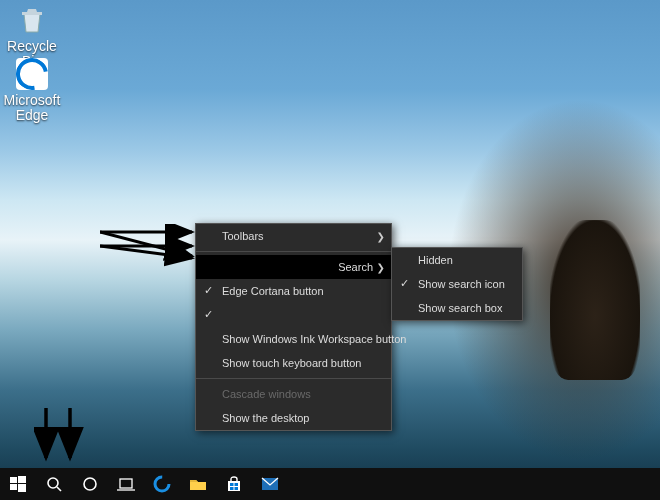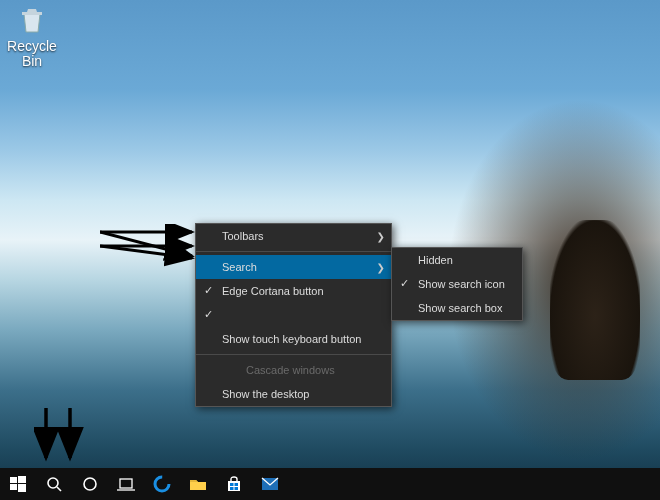--- a/index.html
+++ b/index.html
@@ -19,22 +19,22 @@
   .edge-ico{width:32px;height:32px;border-radius:4px;background:#fff;display:flex;align-items:center;justify-content:center;}
   .edge-ico .e{width:24px;height:24px;border:4px solid #0078d7;border-radius:50%;border-right-color:transparent;transform:rotate(35deg);}
   
   .taskbar{position:absolute;left:0;right:0;bottom:0;height:32px;background:#101010;display:flex;align-items:center;}
   .tb{width:36px;height:32px;display:flex;align-items:center;justify-content:center;}
   .tb svg{display:block;}
   
   .menu{position:absolute;background:#2b2b2b;border:1px solid #555;box-shadow:2px 2px 8px rgba(0,0,0,.6);color:#ddd;}
   .menu .row{height:24px;display:flex;align-items:center;padding:0 18px 0 26px;position:relative;white-space:nowrap;}
   .menu .row.sep{height:0;border-top:1px solid #4a4a4a;margin:3px 0;padding:0;}
-  .menu .row.dis{color:#6a6a6a;margin-left:24px;}
-  .menu .row.hl{background:#0369a1;}
+  .menu .row.dis{color:#6a6a6a;}
+  .menu .row.hl{background:#000000;justify-content:flex-end;}
   .menu .row .chk{position:absolute;left:8px;top:5px;}
   .menu .row .arw{position:absolute;right:6px;top:7px;}
   .menu1{left:195px;top:223px;width:195px;}
   .menu2{left:391px;top:247px;width:130px;}
   
   .ann{position:absolute;pointer-events:none;}
   .chev{font-size:10px;color:#ccc;}
 </style>
 </head>
 <body>
@@ -45,39 +45,48 @@
     <div class="ico bin">
       <svg width="32" height="32" viewBox="0 0 32 32">
           <path d="M8 10 L24 10 L22 28 L10 28 Z" fill="#d9e6ef" stroke="#8aa" stroke-width="1"></path>
           <path d="M6 8 L26 8 L26 11 L6 11 Z" fill="#c5d4dd"></path>
           <path d="M12 5 L20 5 L21 8 L11 8 Z" fill="#c5d4dd"></path>
         </svg>
     </div>
     <div class="lbl">Recycle Bin</div>
   </div>
 
+  <div class="di" style="left:2px;top:58px">
+    <div class="ico edge-ico">
+        <div class="e"></div>
+      </div>
+    <div class="lbl">Microsoft Edge</div>
+  </div>
 
   <div style="position:absolute;right:20px;bottom:120px;width:90px;height:160px;background:radial-gradient(ellipse at 50% 60%, #2c2218 0%, #1a140d 70%, rgba(0,0,0,0) 75%);border-radius:40% 40% 20% 20%;"></div>
 
   <div class="menu menu1">
     <div class="row">
       <span>Toolbars</span>
       <span class="arw chev">❯</span>
     </div>
     <div class="row sep"></div>
     <div class="row hl">
       <span>Search</span>
       <span class="arw chev">❯</span>
     </div>
     <div class="row">
       <span class="chk">✓</span>
       <span>Edge Cortana button</span>
     </div>
     <div class="row">
       <span class="chk">✓</span>
+    </div>
+    <div class="row">
+      <span>Show Windows Ink Workspace button</span>
     </div>
     <div class="row">
       <span>Show touch keyboard button</span>
     </div>
     <div class="row sep"></div>
     <div class="row dis">
       <span>Cascade windows</span>
     </div>
     <div class="row">
       <span>Show the desktop</span>

